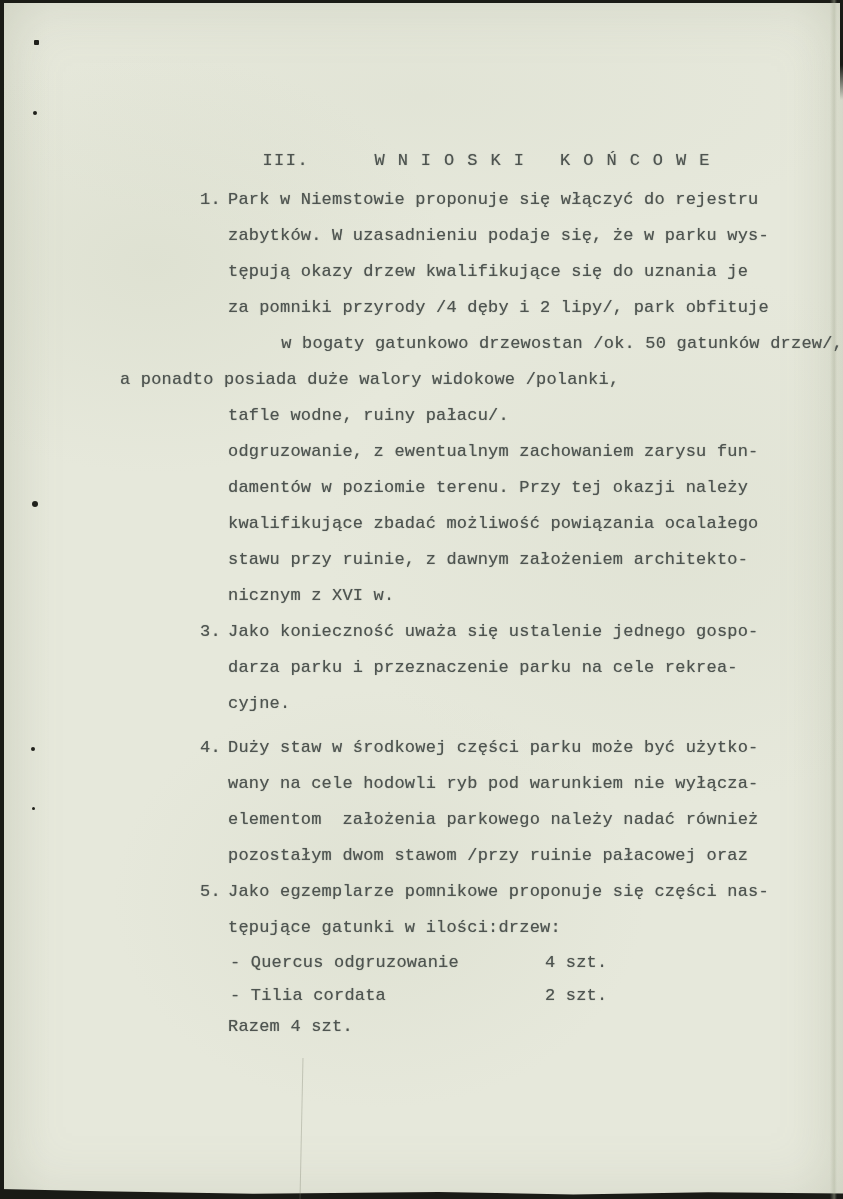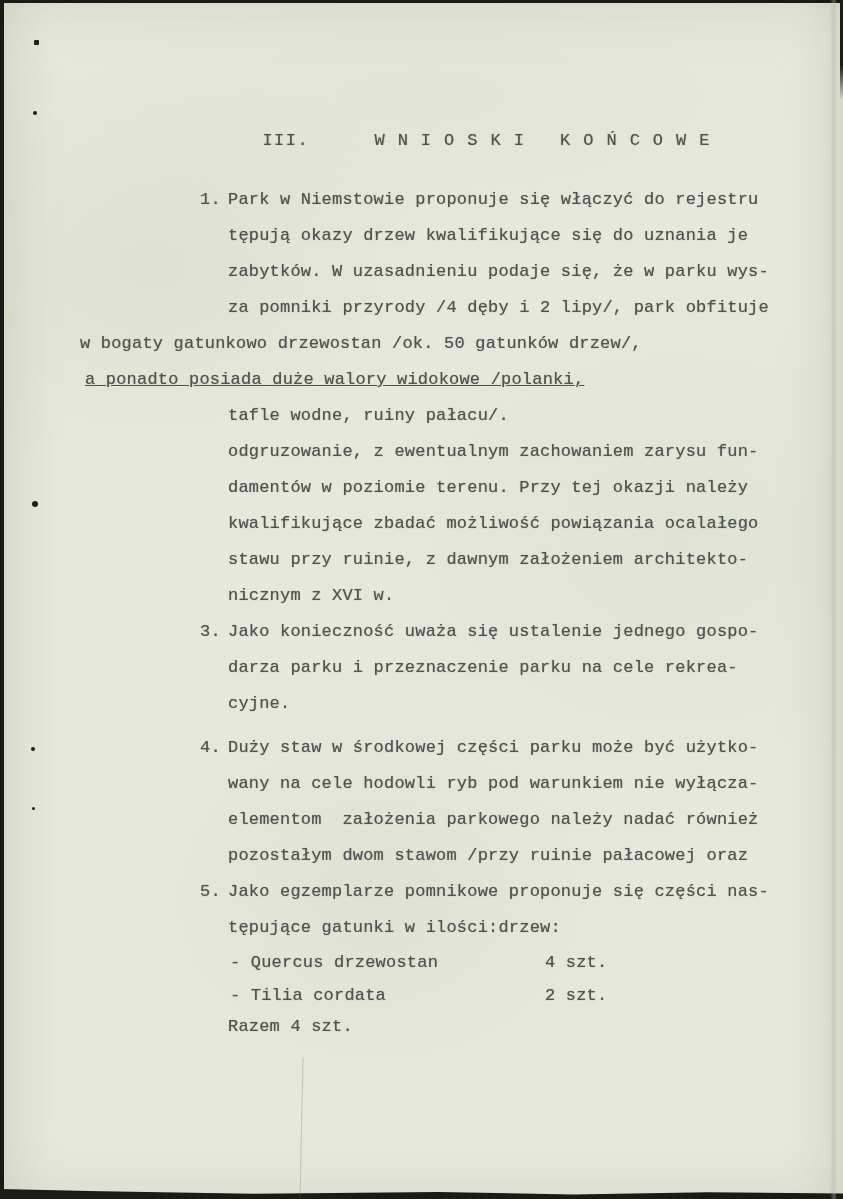--- a/index.html
+++ b/index.html
@@ -26,31 +26,31 @@
   .edge-right{right:0;top:0;width:3px;height:100px;background:linear-gradient(180deg,#1a1b16 65%,rgba(26,27,22,0));}
   .edge-bottom{left:0;bottom:0;width:843px;height:14px;
     clip-path:polygon(0 28%,12% 45%,30% 62%,52% 50%,68% 68%,84% 52%,100% 60%,100% 100%,0 100%);}
   .speck{position:absolute;background:#20211c;border-radius:50%;}
   .crease{position:absolute;left:301px;top:1058px;width:1px;height:141px;background:rgba(125,130,112,.35);transform:rotate(1.2deg);}
   .fold-shadow{position:absolute;right:6px;top:0;width:7px;height:1199px;background:linear-gradient(90deg,rgba(190,195,175,0) 0%,rgba(175,180,158,.45) 60%,rgba(230,232,219,0) 100%);}
 
   
   .doc{position:absolute;left:0;top:0;width:843px;font-size:17px;
     text-shadow:0 0 1px rgba(78,84,80,.65);letter-spacing:.2px;}
-  .heading{position:absolute;left:200px;top:112px;white-space:pre;}
+  .heading{position:absolute;left:200px;top:132px;white-space:pre;}
   .heading .num{display:inline-block;width:112px;letter-spacing:1.5px;}
   .heading .title{letter-spacing:1.4px;}
   .body{position:absolute;left:0;top:182px;width:843px;}
   .line{line-height:36px;white-space:pre;}
   .line .txt{white-space:pre;}
   .l-first{margin-left:200px;}
   .l-first .num{display:inline-block;width:28px;}
   .l-body{margin-left:228px;}
-  .l-out1{margin-left:80px;}
-  .l-out2{margin-left:85px;text-decoration:underline;}
+  .l-out1{margin-left:80px;text-align:right;}
+  .l-out2{margin-left:120px;}
   .l-species{margin-left:230px;line-height:33px;}
   .l-species .species-name{display:inline-block;width:315px;}
   .l-razem{margin-left:228px;line-height:30px;}
   .gap-before{margin-top:8px;}
 </style>
 </head>
 <body>
 
 <div class="page">
 
@@ -66,22 +66,22 @@
   <div class="speck" style="left:31px;top:747px;width:4px;height:4px;"></div>
   <div class="speck" style="left:32px;top:807px;width:3px;height:3px;"></div>
 
   <div class="doc">
     <div class="heading">
       <span class="num">III.</span><span class="title">W N I O S K I   K O Ń C O W E</span>
     </div>
     <div class="body">
         <div>
           <div class="line l-first"><span class="num">1.</span><span class="txt">Park w Niemstowie proponuje się włączyć do rejestru</span></div>
+          <div class="line l-body"><span class="txt">zabytków. W uzasadnieniu podaje się, że w parku wys-</span></div>
           <div class="line l-body"><span class="txt">tępują okazy drzew kwalifikujące się do uznania je</span></div>
-          <div class="line l-body"><span class="txt">zabytków. W uzasadnieniu podaje się, że w parku wys-</span></div>
           <div class="line l-body"><span class="txt">za pomniki przyrody /4 dęby i 2 lipy/, park obfituje</span></div>
           <div class="line l-out1"><span class="txt">w bogaty gatunkowo drzewostan /ok. 50 gatunków drzew/,</span></div>
           <div class="line l-out2"><span class="txt">a ponadto posiada duże walory widokowe /polanki,</span></div>
           <div class="line l-body"><span class="txt">tafle wodne, ruiny pałacu/.</span></div>
         </div>
         <div>
           <div class="line l-body"><span class="txt">odgruzowanie, z ewentualnym zachowaniem zarysu fun-</span></div>
           <div class="line l-body"><span class="txt">damentów w poziomie terenu. Przy tej okazji należy</span></div>
           <div class="line l-body"><span class="txt">kwalifikujące zbadać możliwość powiązania ocalałego</span></div>
           <div class="line l-body"><span class="txt">stawu przy ruinie, z dawnym założeniem architekto-</span></div>
@@ -94,19 +94,19 @@
         </div>
         <div class="gap-before">
           <div class="line l-first"><span class="num">4.</span><span class="txt">Duży staw w środkowej części parku może być użytko-</span></div>
           <div class="line l-body"><span class="txt">wany na cele hodowli ryb pod warunkiem nie wyłącza-</span></div>
           <div class="line l-body"><span class="txt">elementom  założenia parkowego należy nadać również</span></div>
           <div class="line l-body"><span class="txt">pozostałym dwom stawom /przy ruinie pałacowej oraz</span></div>
         </div>
         <div>
           <div class="line l-first"><span class="num">5.</span><span class="txt">Jako egzemplarze pomnikowe proponuje się części nas-</span></div>
           <div class="line l-body"><span class="txt">tępujące gatunki w ilości:drzew:</span></div>
-          <div class="line l-species"><span class="txt species-name">- Quercus drzewostan</span><span class="count">4 szt.</span></div>
+          <div class="line l-species"><span class="txt species-name">- Quercus odgruzowanie</span><span class="count">4 szt.</span></div>
           <div class="line l-species"><span class="txt species-name">- Tilia cordata</span><span class="count">2 szt.</span></div>
           <div class="line l-razem"><span class="txt">Razem 4 szt.</span></div>
         </div>
       </div>
   </div>
 </div>
 
 </body></html>

